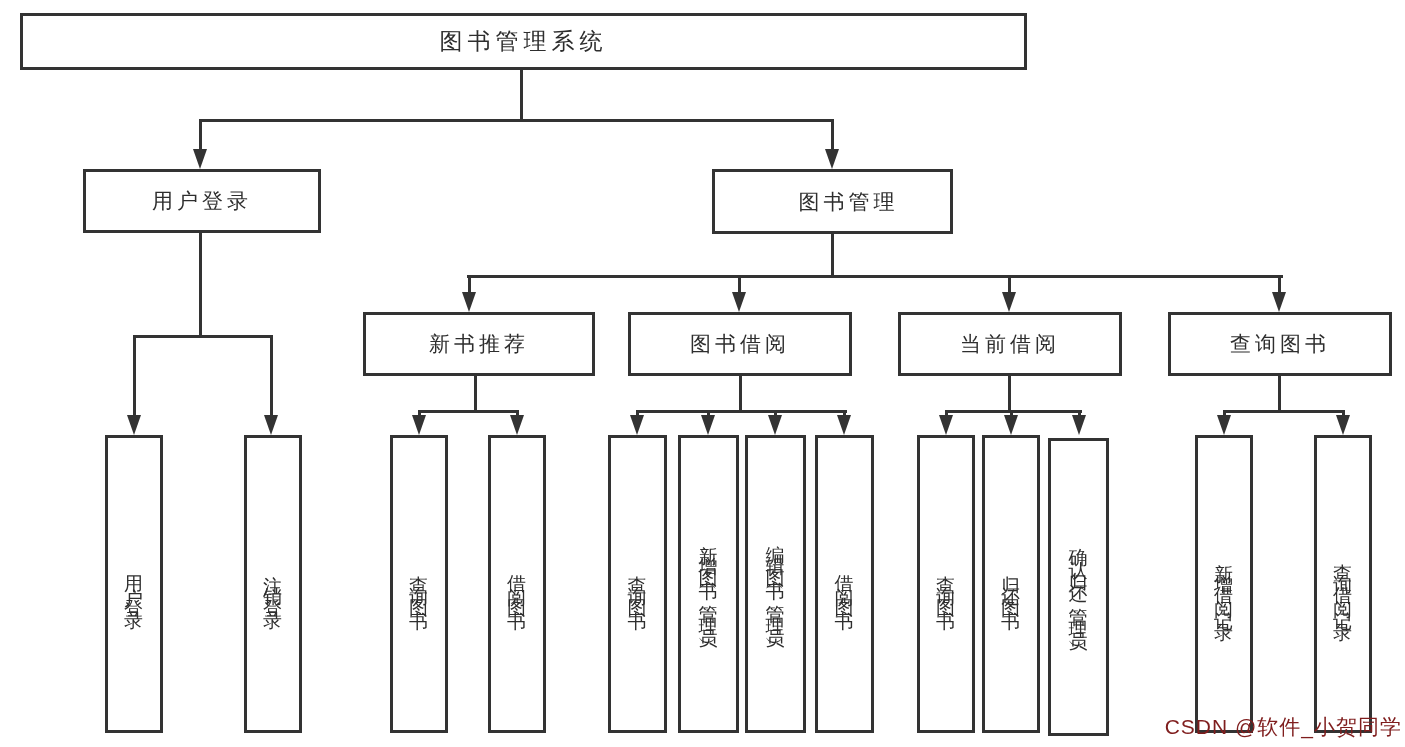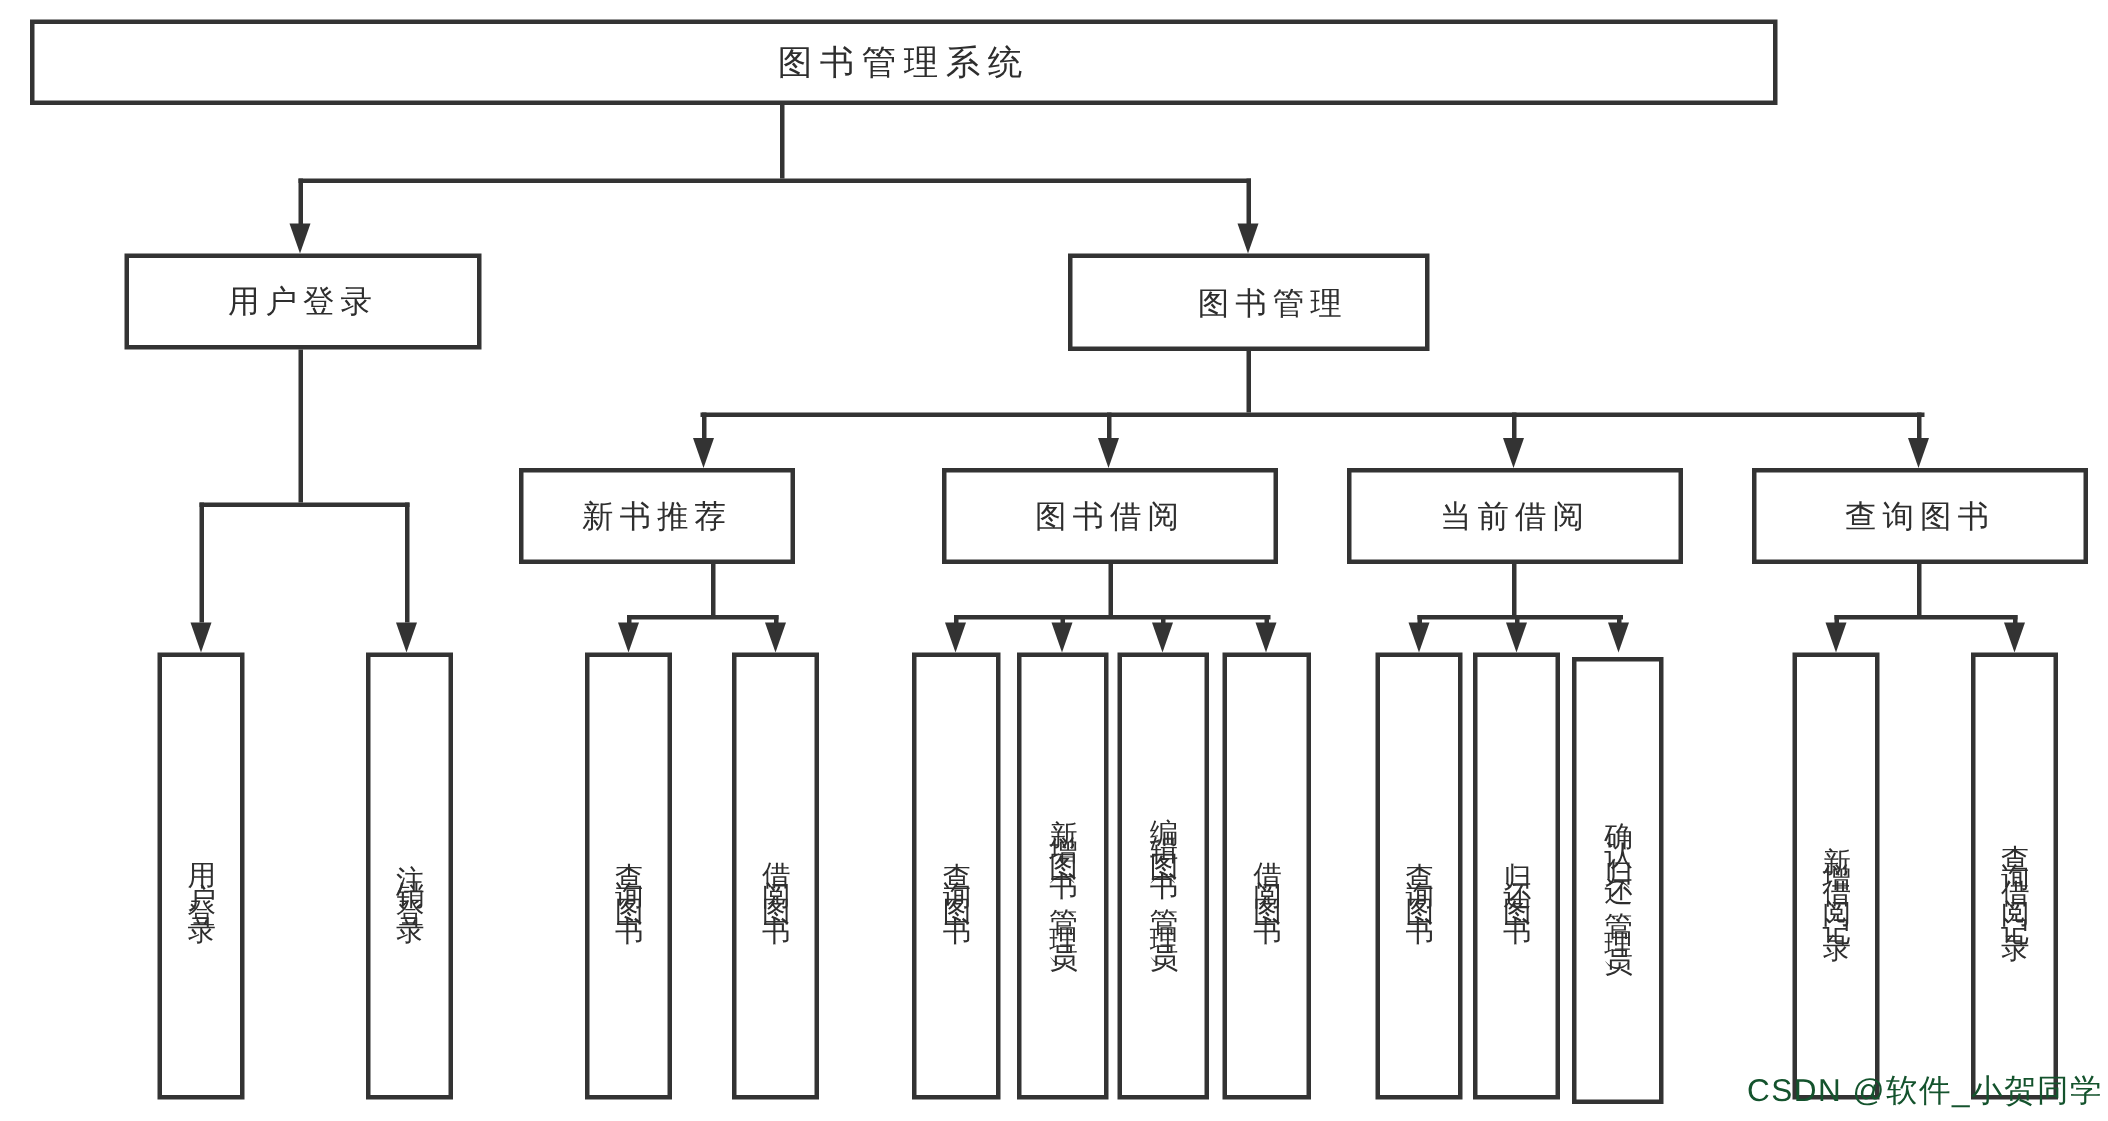--- a/index.html
+++ b/index.html
@@ -19,29 +19,29 @@
     letter-spacing:12px;white-space:nowrap;
   }
   .line{position:absolute;background:#333333;}
   .arrow{
     position:absolute;width:0;height:0;
     border-left:7px solid transparent;border-right:7px solid transparent;
     border-top:20px solid #333333;
   }
   .watermark{
     position:absolute;top:713px;right:3px;z-index:10;
-    font-size:21px;color:#14532d;letter-spacing:1px;white-space:nowrap;
+    font-size:21px;color:#7f1d1d;letter-spacing:1px;white-space:nowrap;
   }
 </style>
 </head>
 <body>
 
 <div id="canvas">
 
-  <div class="box hbox root-box" style="left:20px;top:13px;width:1165px;height:57px;">
+  <div class="box hbox root-box" style="left:20px;top:13px;width:1007px;height:57px;">
     <span>图书管理系统</span>
   </div>
 
   <div class="line" style="left:520px;top:70px;width:3px;height:49px;"></div>
   <div class="line" style="left:199px;top:119px;width:635px;height:3px;"></div>
   <div class="line" style="left:199px;top:119px;width:3px;height:33px;"></div>
   <div class="arrow" style="left:193px;top:149px;"></div>
   <div class="line" style="left:831px;top:119px;width:3px;height:33px;"></div>
   <div class="arrow" style="left:825px;top:149px;"></div>
 
@@ -63,21 +63,21 @@
   <div class="line" style="left:467px;top:275px;width:816px;height:3px;"></div>
   <div class="line" style="left:468px;top:275px;width:3px;height:18px;"></div>
   <div class="arrow" style="left:462px;top:292px;"></div>
   <div class="line" style="left:738px;top:275px;width:3px;height:18px;"></div>
   <div class="arrow" style="left:732px;top:292px;"></div>
   <div class="line" style="left:1008px;top:275px;width:3px;height:18px;"></div>
   <div class="arrow" style="left:1002px;top:292px;"></div>
   <div class="line" style="left:1278px;top:275px;width:3px;height:18px;"></div>
   <div class="arrow" style="left:1272px;top:292px;"></div>
 
-  <div class="box hbox" style="left:346px;top:312px;width:184px;height:64px;align-items:center;">
+  <div class="box hbox" style="left:363px;top:312px;width:232px;height:64px;align-items:center;">
     <span>新书推荐</span>
   </div>
   <div class="box hbox" style="left:628px;top:312px;width:224px;height:64px;">
     <span>图书借阅</span>
   </div>
   <div class="box hbox" style="left:898px;top:312px;width:224px;height:64px;">
     <span>当前借阅</span>
   </div>
   <div class="box hbox" style="left:1168px;top:312px;width:224px;height:64px;">
     <span>查询图书</span>

